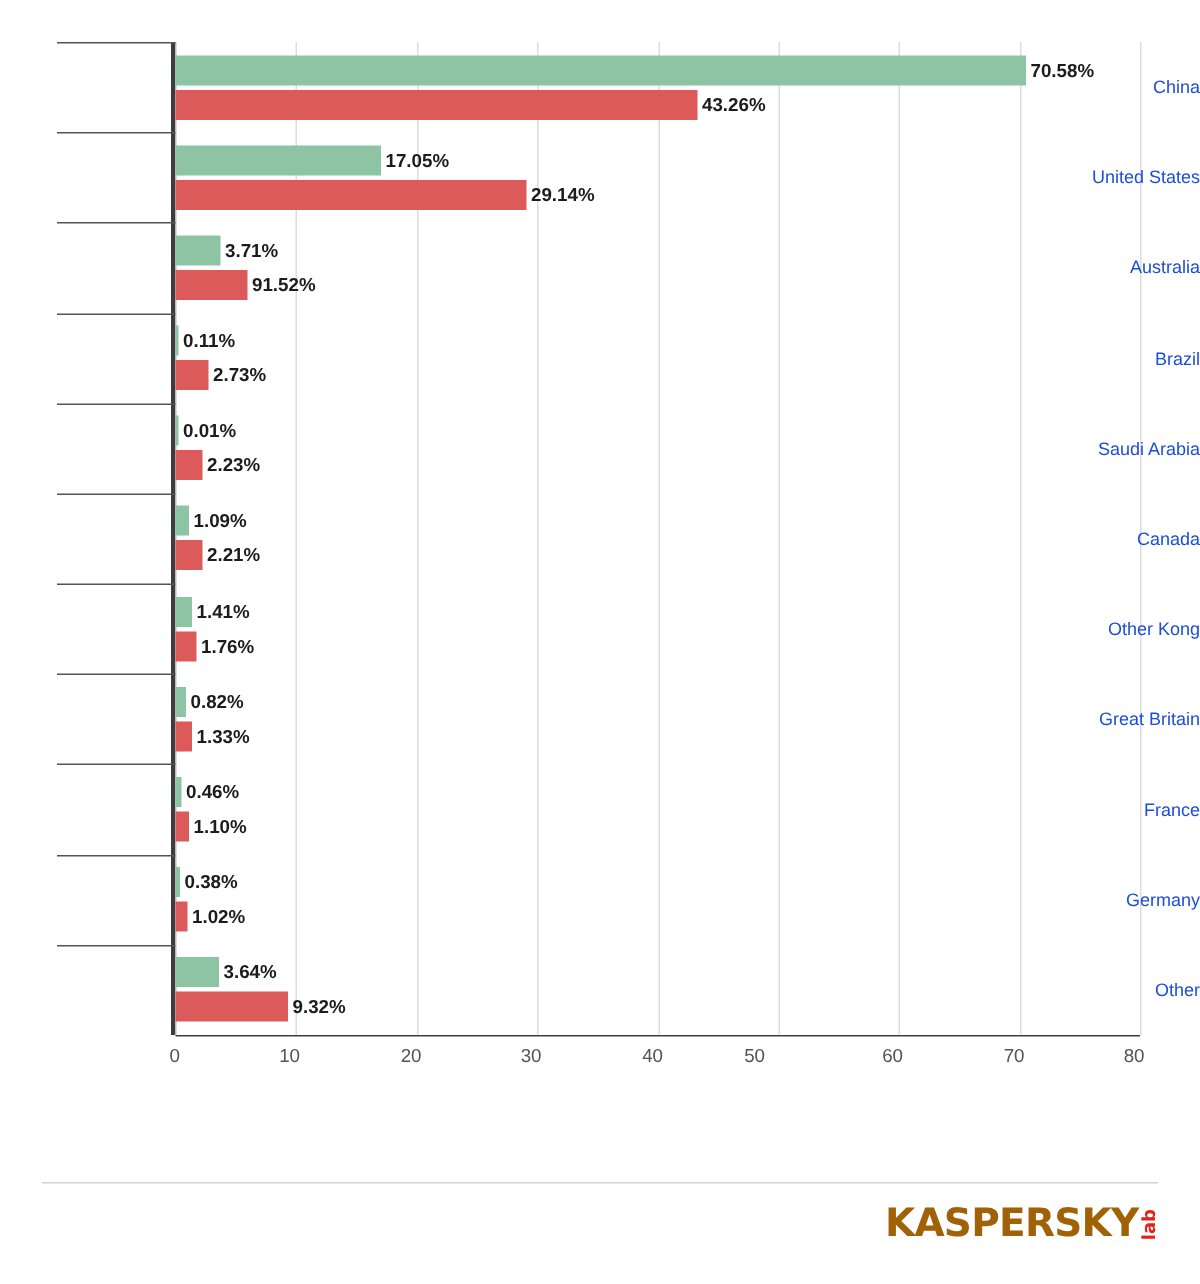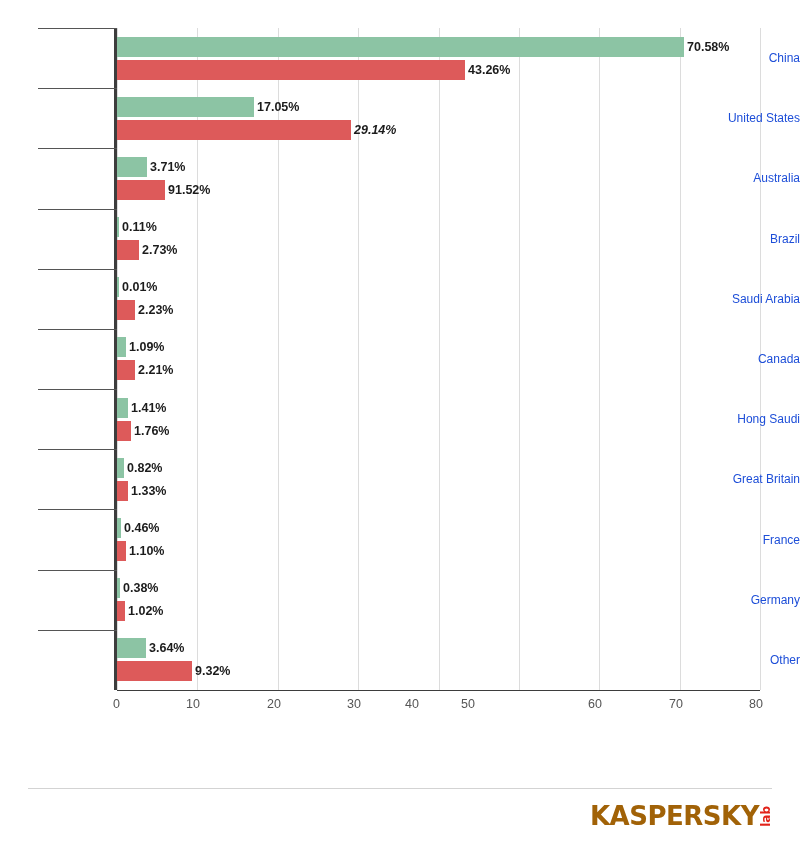--- a/index.html
+++ b/index.html
@@ -187,21 +187,21 @@
       <div class="gridline" style="left: 482px;"></div>
       <div class="gridline" style="left: 563px;"></div>
       <div class="gridline" style="left: 643px;"></div>
       <div class="bar q3" style="left: 0px; top: 9px; width: 567px; background: rgb(140, 196, 164);"></div>
       <div class="bar-value" style="left: 570px; top: 9px;">70.58%</div>
       <div class="bar q4" style="left: 0px; top: 32px; width: 348px; background: rgb(221, 90, 90);"></div>
       <div class="bar-value" style="left: 351px; top: 32px;">43.26%</div>
       <div class="bar q3" style="left: 0px; top: 69px; width: 137px; background: rgb(140, 196, 164);"></div>
       <div class="bar-value" style="left: 140px; top: 69px;">17.05%</div>
       <div class="bar q4" style="left: 0px; top: 92px; width: 234px; background: rgb(221, 90, 90);"></div>
-      <div class="bar-value" style="left: 237px; top: 92px; font-style: italic;">29.14%</div>
+      <div class="bar-value" style="left: 237px; top: 92px;">29.14%</div>
       <div class="bar q3" style="left: 0px; top: 129px; width: 30px; background: rgb(140, 196, 164);"></div>
       <div class="bar-value" style="left: 33px; top: 129px;">3.71%</div>
       <div class="bar q4" style="left: 0px; top: 152px; width: 48px; background: rgb(221, 90, 90);"></div>
       <div class="bar-value" style="left: 51px; top: 152px;">91.52%</div>
       <div class="bar q3" style="left: 0px; top: 189px; width: 2px; background: rgb(140, 196, 164);"></div>
       <div class="bar-value" style="left: 5px; top: 189px;">0.11%</div>
       <div class="bar q4" style="left: 0px; top: 212px; width: 22px; background: rgb(221, 90, 90);"></div>
       <div class="bar-value" style="left: 25px; top: 212px;">2.73%</div>
       <div class="bar q3" style="left: 0px; top: 249px; width: 2px; background: rgb(140, 196, 164);"></div>
       <div class="bar-value" style="left: 5px; top: 249px;">0.01%</div>
@@ -240,38 +240,38 @@
       <div class="cat-label" style="top: 112px;">United States</div>
       <div class="cat-sep" style="top: 148px;"></div>
       <div class="cat-label" style="top: 172px;">Australia</div>
       <div class="cat-sep" style="top: 209px;"></div>
       <div class="cat-label" style="top: 233px;">Brazil</div>
       <div class="cat-sep" style="top: 269px;"></div>
       <div class="cat-label" style="top: 293px;">Saudi Arabia</div>
       <div class="cat-sep" style="top: 329px;"></div>
       <div class="cat-label" style="top: 353px;">Canada</div>
       <div class="cat-sep" style="top: 389px;"></div>
-      <div class="cat-label" style="top: 413px;">Hong Saudi</div>
+      <div class="cat-label" style="top: 413px;">Other Kong</div>
       <div class="cat-sep" style="top: 449px;"></div>
       <div class="cat-label" style="top: 473px;">Great Britain</div>
       <div class="cat-sep" style="top: 509px;"></div>
       <div class="cat-label" style="top: 534px;">France</div>
       <div class="cat-sep" style="top: 570px;"></div>
       <div class="cat-label" style="top: 594px;">Germany</div>
       <div class="cat-sep" style="top: 630px;"></div>
       <div class="cat-label" style="top: 654px;">Other</div>
     </div>
 
   <div id="xticks">
       <div class="xtick" style="left: 60px;">0</div>
       <div class="xtick" style="left: 140px;">10</div>
       <div class="xtick" style="left: 221px;">20</div>
       <div class="xtick" style="left: 301px;">30</div>
-      <div class="xtick" style="left: 382px; text-align: center;">40</div>
-      <div class="xtick" style="left: 438px; text-align: center;">50</div>
+      <div class="xtick" style="left: 382px;">40</div>
+      <div class="xtick" style="left: 450px;">50</div>
       <div class="xtick" style="left: 542px;">60</div>
       <div class="xtick" style="left: 623px;">70</div>
       <div class="xtick" style="left: 703px;">80</div>
     </div>
 
 
   <div class="footer-rule"></div>
 
   <div class="brand">
     <span class="brand-main">KASPERSKY</span>

